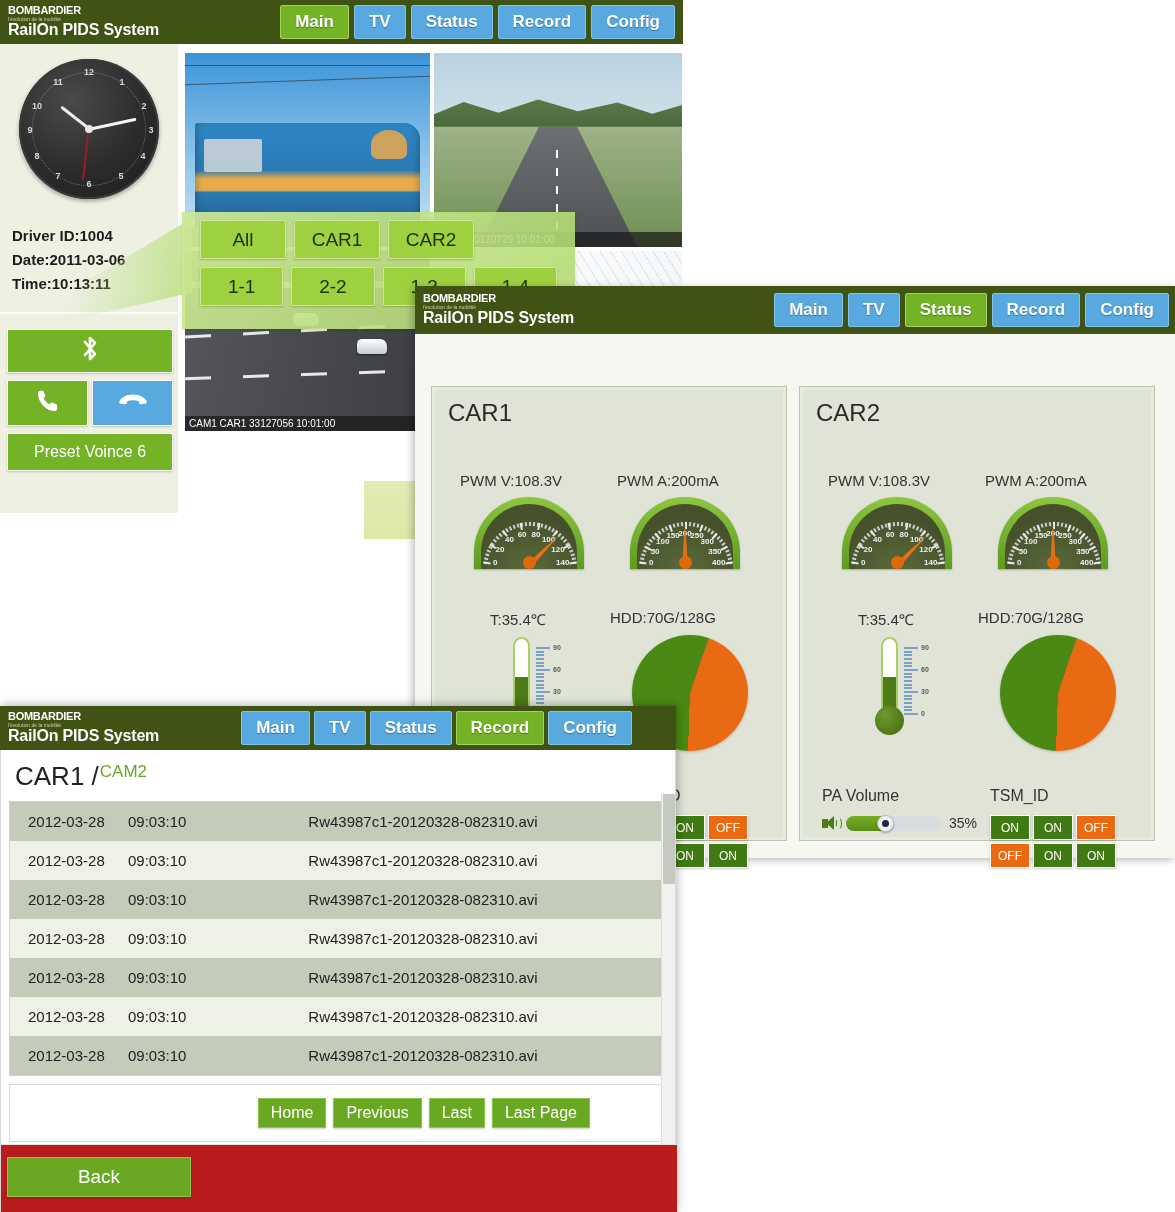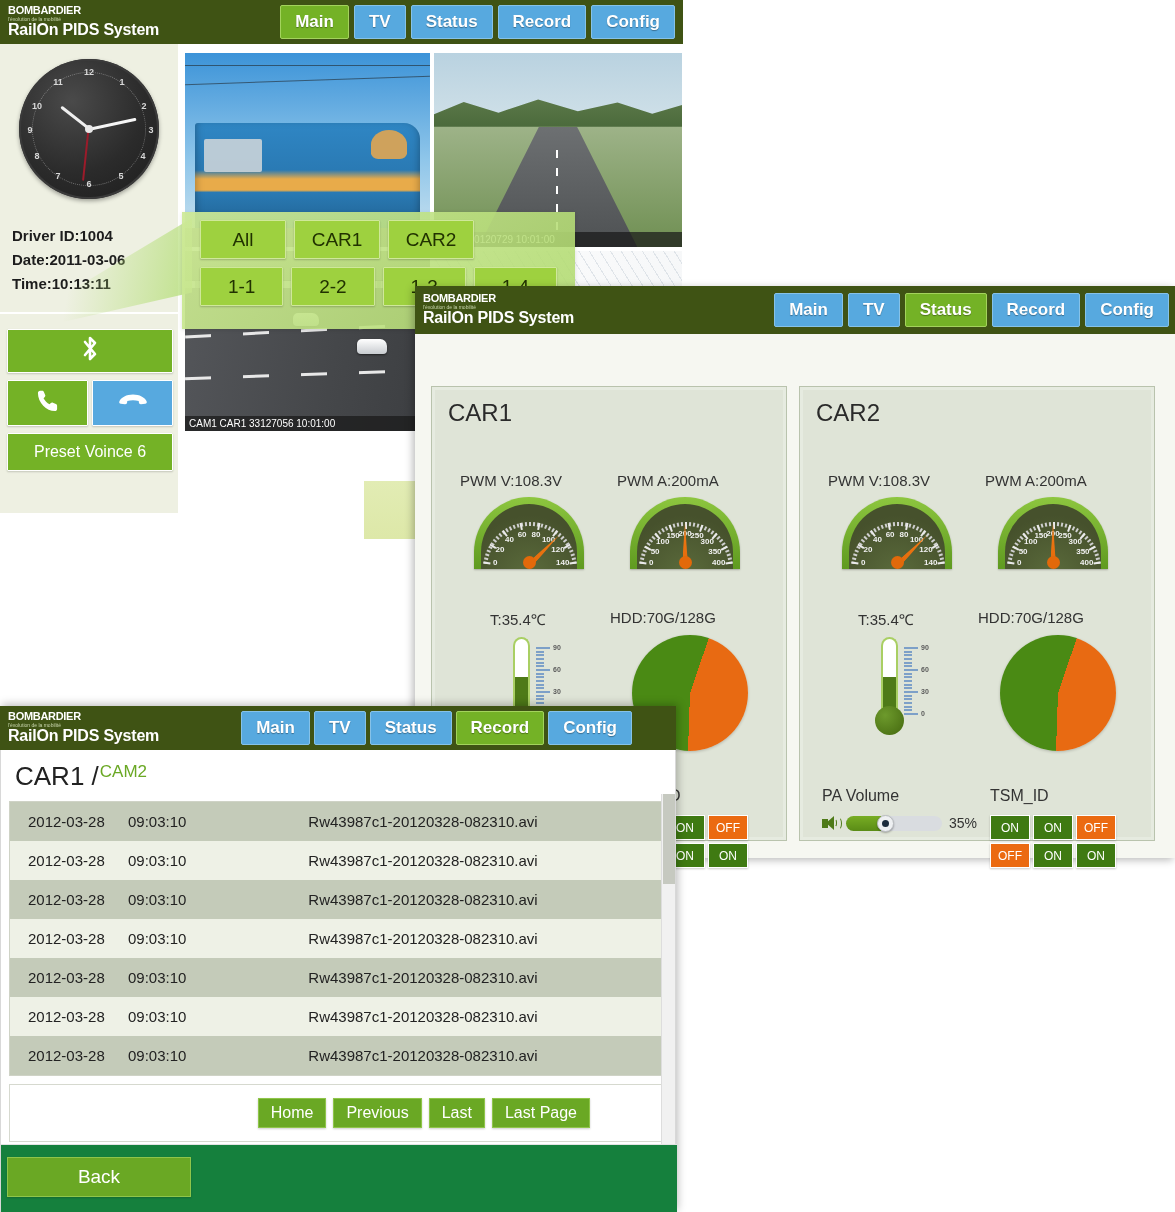--- a/index.html
+++ b/index.html
@@ -196,21 +196,21 @@
   .rrow { display:flex; align-items:center; height:39px; font-size:15px; color:#222; }
   .rrow:nth-child(odd) { background:#c4cbb9; }
   .rrow:nth-child(even) { background:#eef1e6; }
   .rrow .c-date { width:118px; padding-left:18px; }
   .rrow .c-time { width:110px; }
   .rrow .c-file { flex:1; text-align:center; padding-right:58px; }
   .pager { margin:8px 8px 0 8px; border:1px solid #d6d9cf; height:58px;
            display:flex; align-items:center; justify-content:flex-end; padding-right:76px; gap:7px; }
   .pbtn { background:#6aa824; color:#fff; border:1px solid #8fc54a; font-size:16px;
           padding:5px 12px; cursor:pointer; box-shadow:0 1px 2px rgba(0,0,0,.2); }
-  .backwrap { position:absolute; left:0; bottom:0; width:676px; height:68px; background:#15803d;
+  .backwrap { position:absolute; left:0; bottom:0; width:676px; height:68px; background:#b91c1c;
               border-top:1px solid #e3e3e3; }
   .backbtn { position:absolute; left:6px; top:12px; width:184px; height:40px; background:#6aa824;
              color:#fff; border:1px solid #8fc54a; font-size:19px; display:flex; align-items:center;
              justify-content:center; cursor:pointer; box-shadow:0 1px 2px rgba(0,0,0,.2); }
   .scrollbar { position:absolute; right:0; top:44px; width:14px; height:418px; background:#f1f1f1;
                border-left:1px solid #ddd; }
   .scrollbar .thumb { position:absolute; left:1px; top:0; width:12px; height:90px; background:#c6c9c0; }
 </style>
 </head>
 <body>

